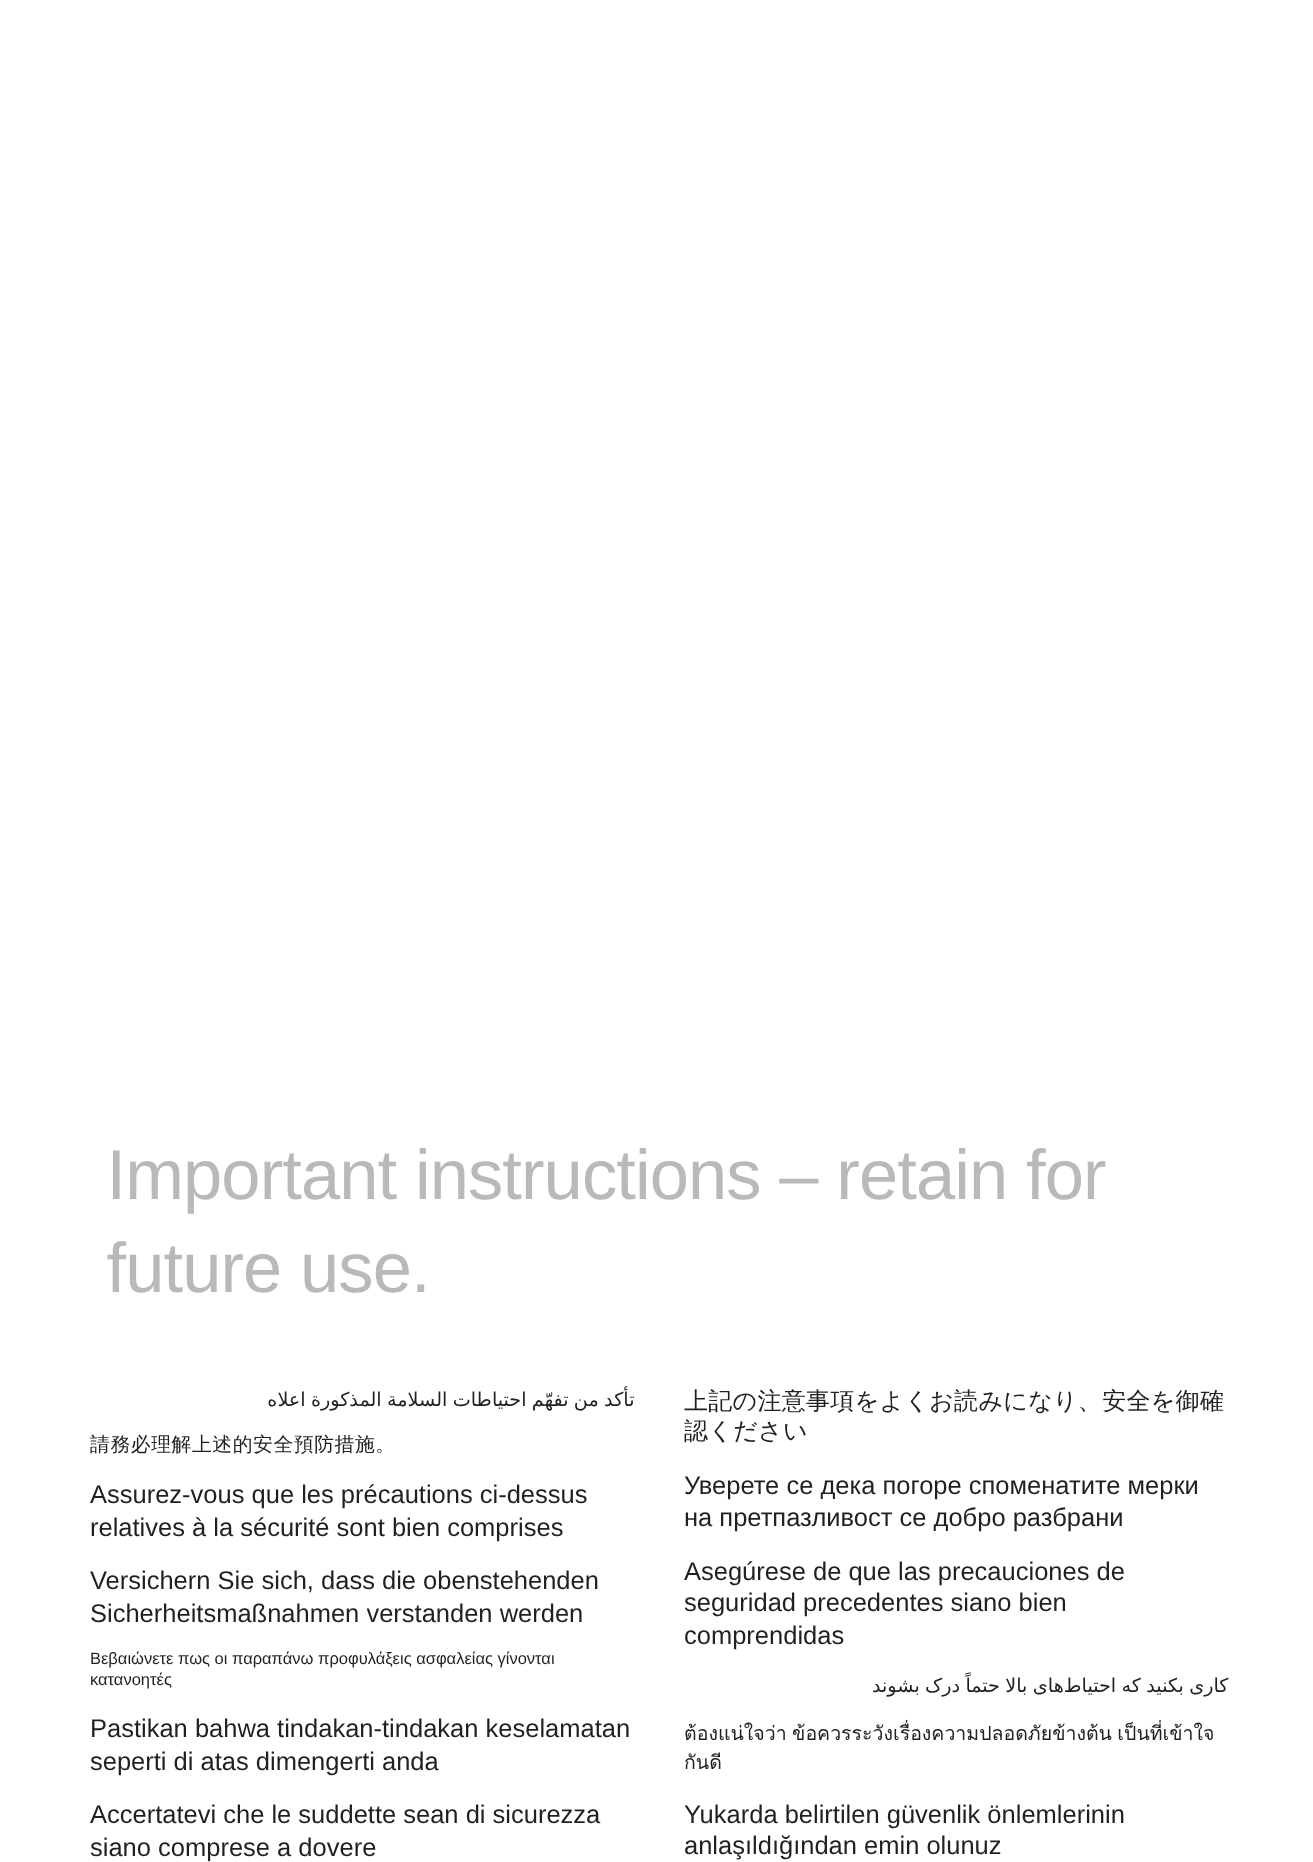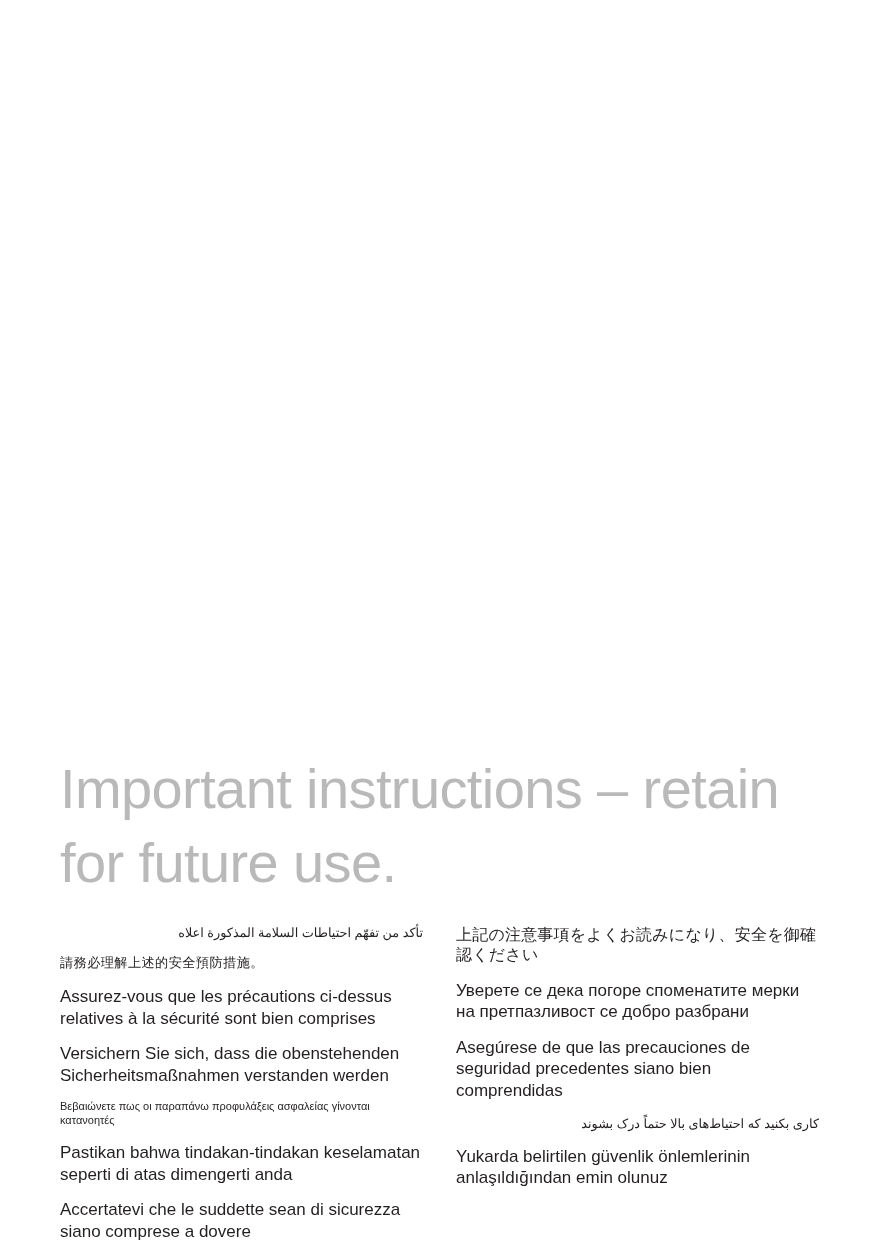--- a/index.html
+++ b/index.html
@@ -15,25 +15,25 @@
     position: relative;
     overflow: hidden;
   }
   .page {
     position: absolute;
     inset: 0;
     background: #ffffff;
   }
   .headline {
     position: absolute;
-    left: 60px;
+    left: 71px;
     top: 752px;
     width: 760px;
     font-family: "Liberation Sans", sans-serif;
-    font-size: 56px;
+    font-size: 47px;
     line-height: 1.32;
     font-weight: 300;
     color: #b9b9b9;
     letter-spacing: -0.6px;
   }
   .columns {
     position: absolute;
     left: 60px;
     top: 925px;
     width: 760px;
@@ -90,17 +90,18 @@
       <div class="line greek">Βεβαιώνετε πως οι παραπάνω προφυλάξεις ασφαλείας γίνονται κατανοητές</div>
       <div class="line">Pastikan bahwa tindakan-tindakan keselamatan seperti di atas dimengerti anda</div>
       <div class="line">Accertatevi che le suddette sean di sicurezza siano comprese a dovere</div>
     </div>
 
     <div class="col">
       <div class="line jp">上記の注意事項をよくお読みになり、安全を御確認ください</div>
       <div class="line">Уверете се дека погоре споменатите мерки на претпазливост се добро разбрани</div>
       <div class="line">Asegúrese de que las precauciones de seguridad precedentes siano bien comprendidas</div>
       <div class="line rtl">کاری بکنید که احتیاط‌های بالا حتماً درک بشوند</div>
+      <div class="line thai">ต้องแน่ใจว่า ข้อควรระวังเรื่องความปลอดภัยข้างต้น เป็นที่เข้าใจกันดี</div>
       <div class="line">Yukarda belirtilen güvenlik önlemlerinin anlaşıldığından emin olunuz</div>
     </div>
 
   </div>
 </div>
 
 </body></html>

